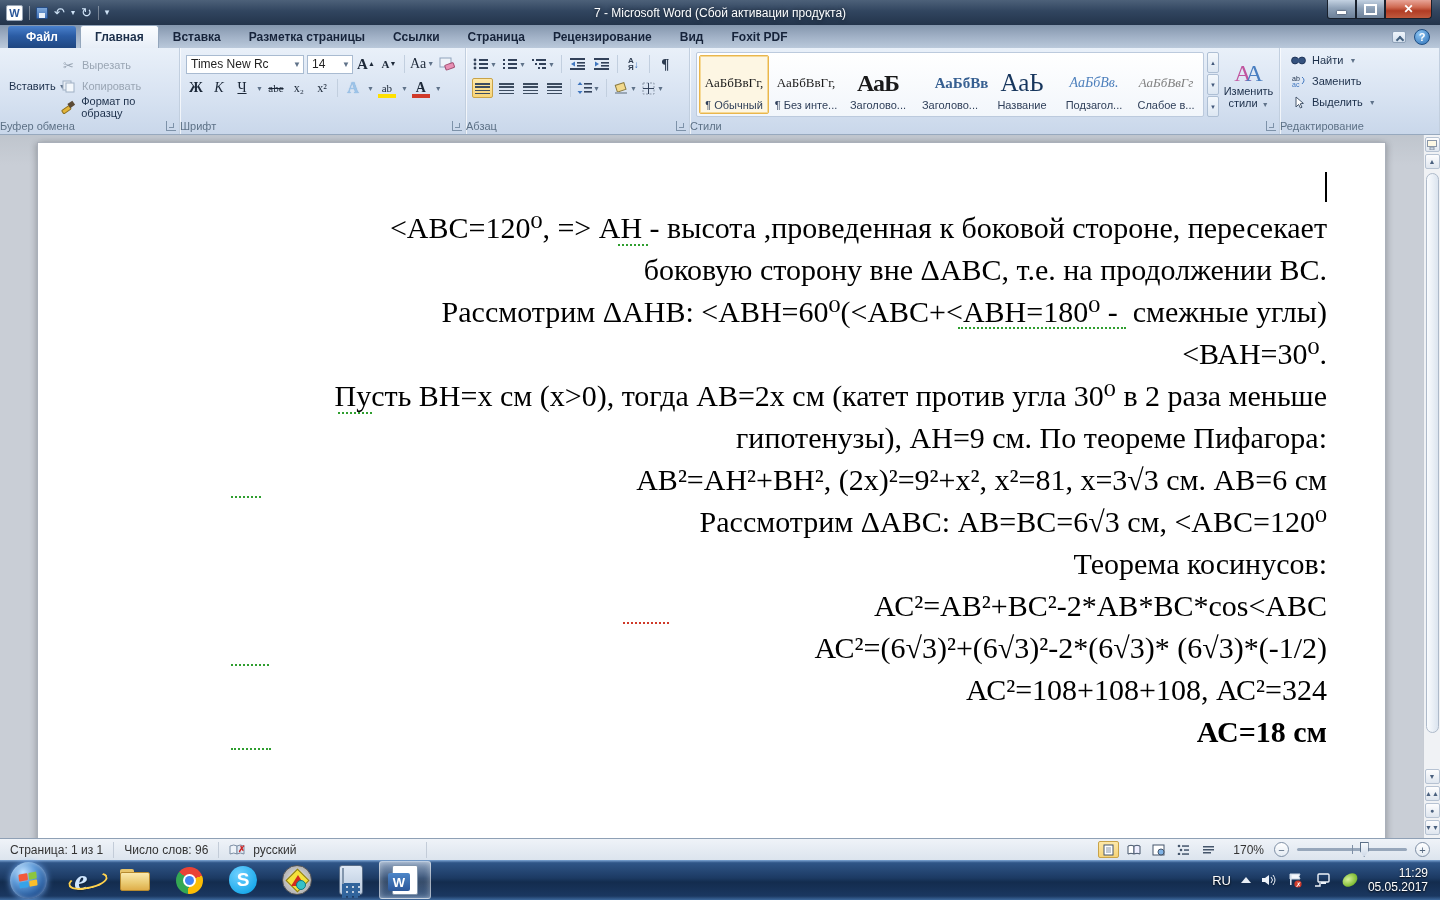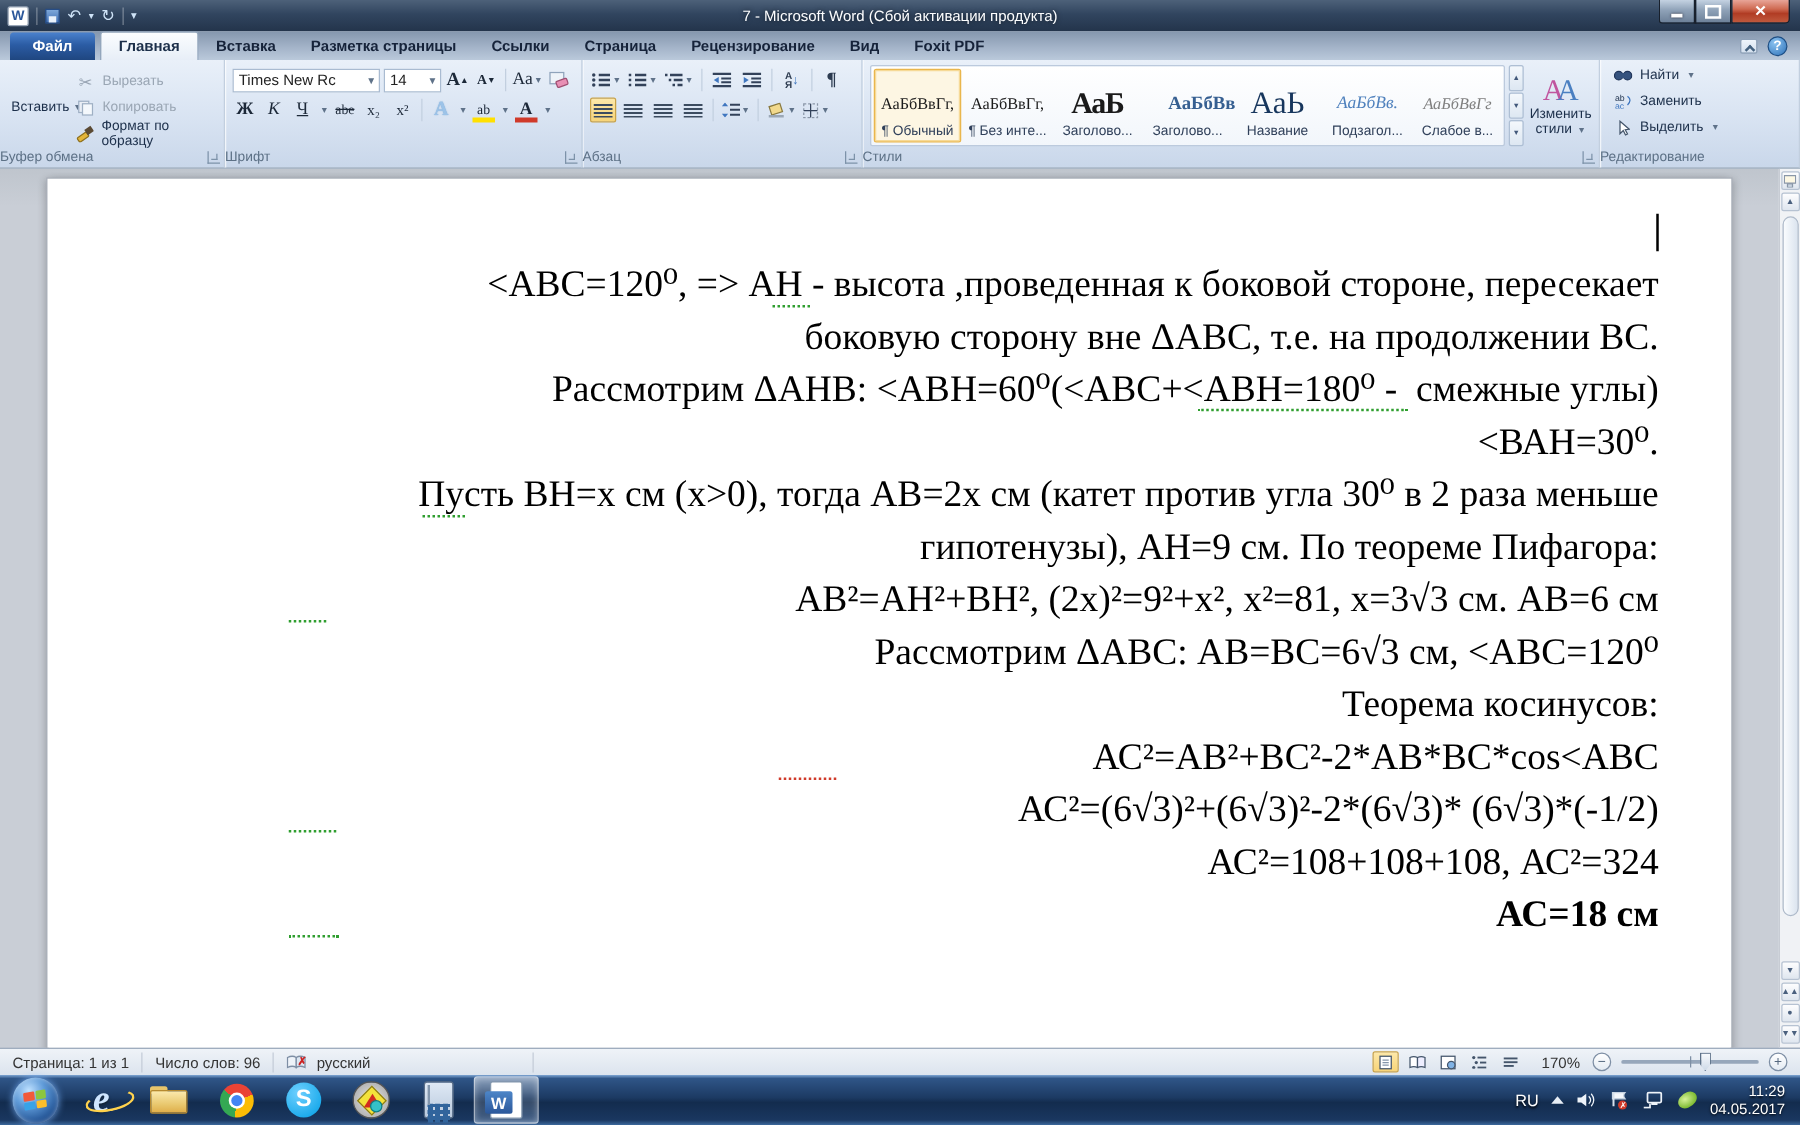--- a/index.html
+++ b/index.html
@@ -713,17 +713,17 @@
           <text x="8.8" y="13.6" font-size="6.5" fill="#fff">✗</text>
         </svg>
       <svg width="18" height="14">
           <rect x="4" y="1" width="11" height="8" rx="1" fill="none" stroke="#eef3f9" stroke-width="1.4"></rect>
           <rect x="7" y="9" width="5" height="2" fill="#eef3f9"></rect>
           <path d="M1 13 L6 13 L6 10" stroke="#eef3f9" fill="none" stroke-width="1.4"></path>
         </svg>
       <span class="leaf-ic"></span>
       <div class="clock">
         <div>11:29</div>
-        <div>04.05.2017</div>
+        <div>05.05.2017</div>
       </div>
     </div>
   </div>
 </div>
 
 </body></html>

